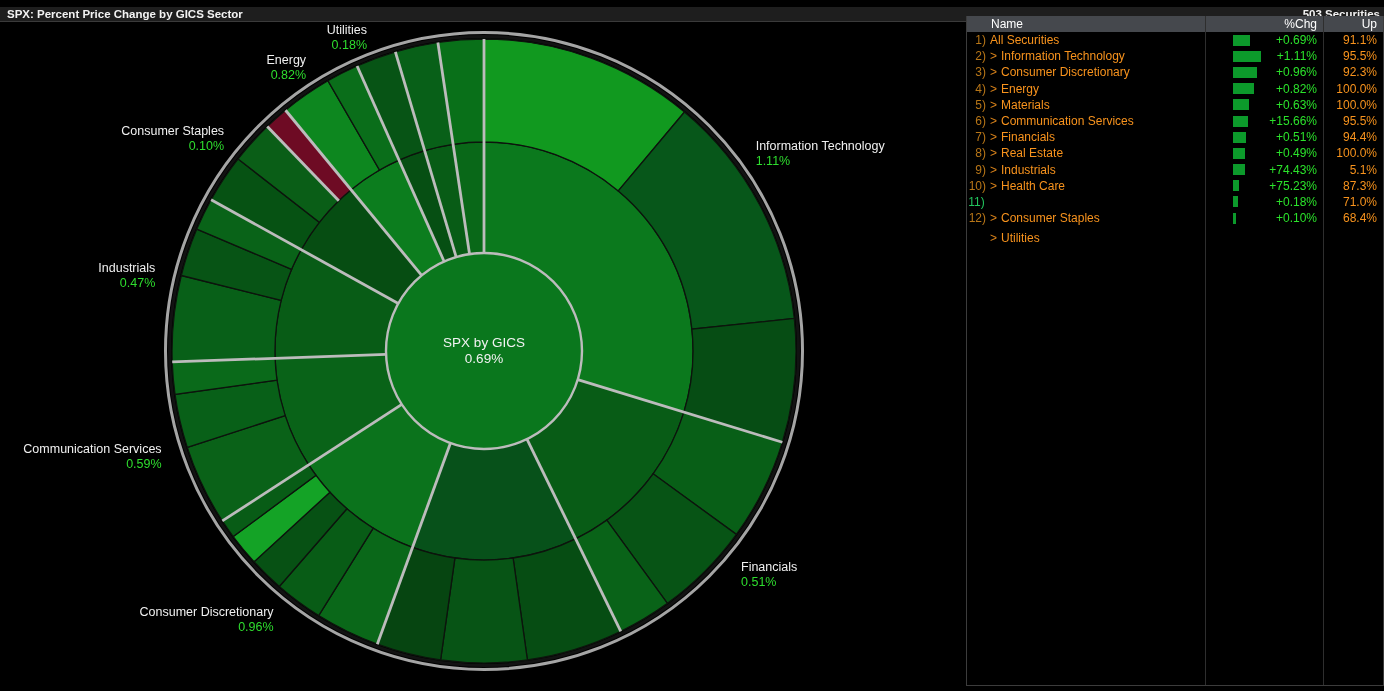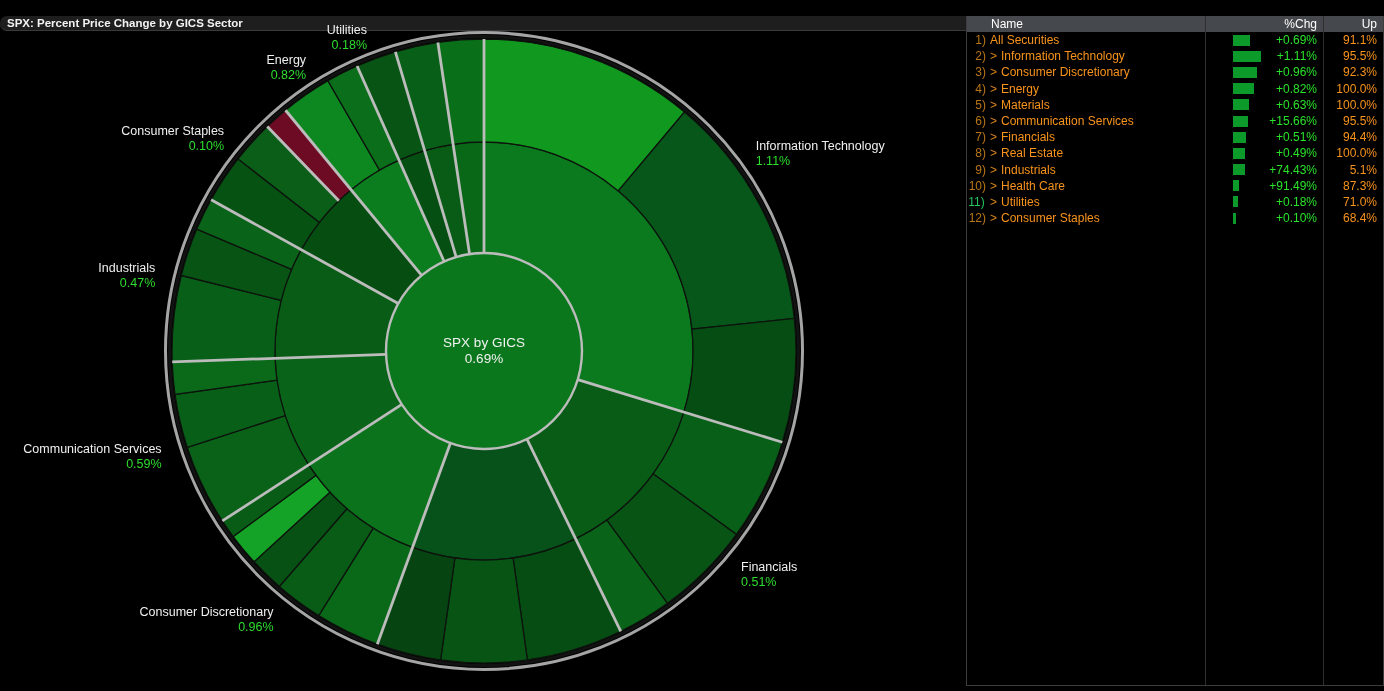--- a/index.html
+++ b/index.html
@@ -1,22 +1,22 @@
 <!DOCTYPE html>
 <html><head>
 <meta charset="utf-8">
 <style>
   * { margin:0; padding:0; box-sizing:border-box; }
   html,body { width:1384px; height:691px; background:#000; overflow:hidden;
     font-family:"Liberation Sans","DejaVu Sans",sans-serif; }
 
-  .topbar { position:absolute; left:0; top:16px; width:1384px; height:15px;
+  .topbar { position:absolute; left:0; top:7px; width:1384px; height:15px;
     background:#1e1e1e; border-bottom:1px solid #3a3a3a;
     display:flex; justify-content:space-between; align-items:center;
-    padding:0 4px 0 7px;border-radius:7px; }
+    padding:0 4px 0 7px; }
   .topbar .title { color:#f2f2f2; font-size:11.5px; font-weight:bold; letter-spacing:0; white-space:nowrap; }
   .topbar .right { color:#f2f2f2; font-size:11.5px; font-weight:bold; white-space:nowrap; }
 
   .chart-area { position:absolute; left:0; top:15px; width:966px; height:676px; }
   #sunburst { position:absolute; left:0; top:0; }
 
   .table-panel { position:absolute; left:966px; top:16px; width:418px; height:670px;
     background:#000; border-left:1px solid #3c3c3c; border-right:1px solid #3c3c3c;
     border-bottom:1px solid #3c3c3c; }
   .thead { position:absolute; left:0; top:0; width:100%; height:16px;
@@ -191,26 +191,26 @@
         <span class="c-num" style="color: rgb(184, 118, 23);">9)</span>
         <span class="c-name" style="color: rgb(248, 147, 29);"><span class="c-chev" style="color: rgb(216, 130, 26);">&gt;</span>Industrials</span>
         <span class="c-bar" style="background: rgb(12, 154, 43); width: 12px;"></span>
         <span class="c-chg" style="color: rgb(43, 226, 43);">+74.43%</span>
         <span class="c-up" style="color: rgb(248, 147, 29);">5.1%</span>
       </div>
       <div class="trow">
         <span class="c-num" style="color: rgb(184, 118, 23);">10)</span>
         <span class="c-name" style="color: rgb(248, 147, 29);"><span class="c-chev" style="color: rgb(216, 130, 26);">&gt;</span>Health Care</span>
         <span class="c-bar" style="background: rgb(12, 154, 43); width: 6px;"></span>
-        <span class="c-chg" style="color: rgb(43, 226, 43);">+91.49%</span>
+        <span class="c-chg" style="color: rgb(43, 226, 43);">+75.23%</span>
         <span class="c-up" style="color: rgb(248, 147, 29);">87.3%</span>
       </div>
       <div class="trow">
         <span class="c-num" style="color: #22c55e; text-align: center;">11)</span>
-        <span class="c-name" style="color: rgb(248, 147, 29);"><span class="c-chev" style="color: rgb(216, 130, 26);">&gt;</span>Utilities</span>
+        <span class="c-name" style="color: rgb(248, 147, 29); margin-top: 36px;"><span class="c-chev" style="color: rgb(216, 130, 26);">&gt;</span>Utilities</span>
         <span class="c-bar" style="background: rgb(12, 154, 43); width: 5px;"></span>
         <span class="c-chg" style="color: rgb(43, 226, 43);">+0.18%</span>
         <span class="c-up" style="color: rgb(248, 147, 29);">71.0%</span>
       </div>
       <div class="trow">
         <span class="c-num" style="color: rgb(184, 118, 23);">12)</span>
         <span class="c-name" style="color: rgb(248, 147, 29);"><span class="c-chev" style="color: rgb(216, 130, 26);">&gt;</span>Consumer Staples</span>
         <span class="c-bar" style="background: rgb(12, 154, 43); width: 3px;"></span>
         <span class="c-chg" style="color: rgb(43, 226, 43);">+0.10%</span>
         <span class="c-up" style="color: rgb(248, 147, 29);">68.4%</span>

